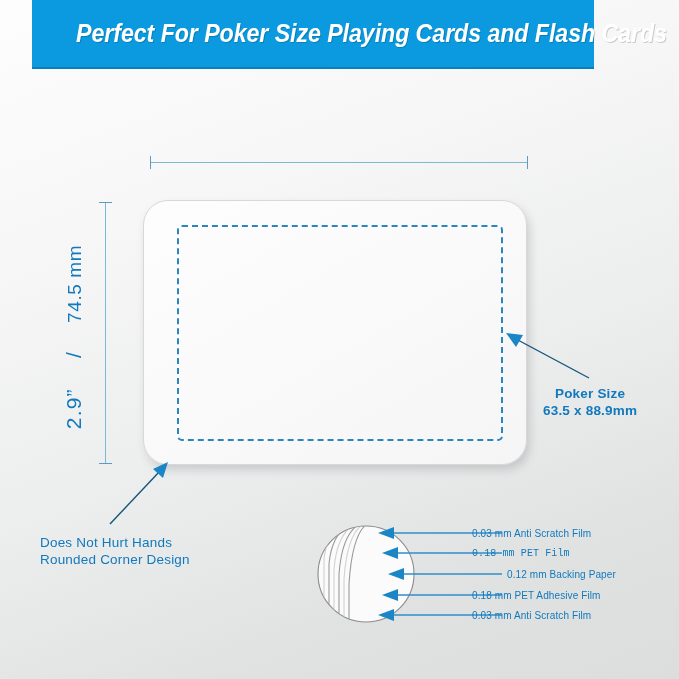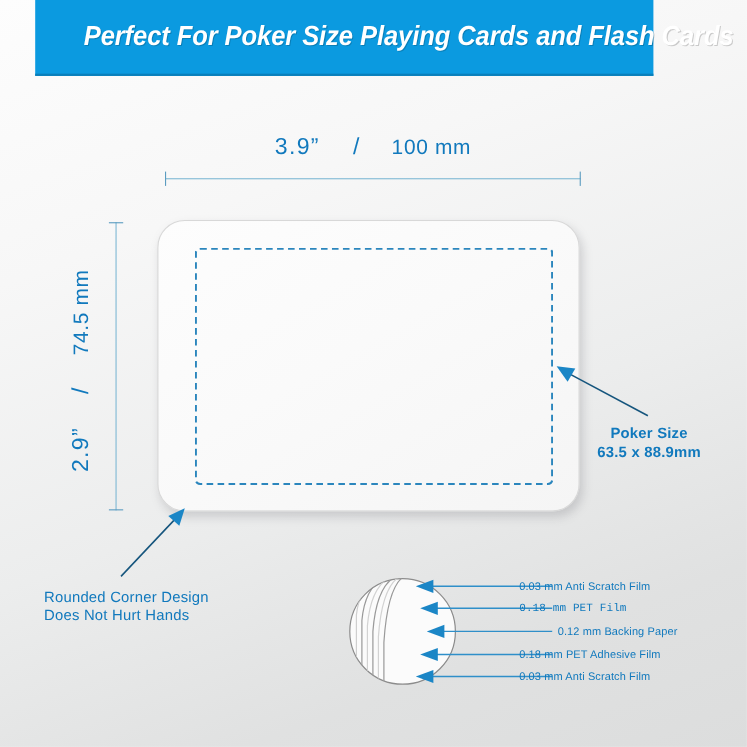--- a/index.html
+++ b/index.html
@@ -192,27 +192,20 @@
 <div id="root">
 
   <div id="header-banner">
     <div id="header-title">Perfect For Poker Size Playing Cards and Flash Cards</div>
   </div>
 
   <div id="card">
     <div id="card-dashed-area"></div>
   </div>
 
-  <div id="dim-top-label">
-    <span>3.9”</span>
-    <span style="display:inline-block;width:16px;"></span>
-    <span>/</span>
-    <span style="display:inline-block;width:14px;"></span>
-    <span class="unit">100 mm</span>
-  </div>
   <div id="dim-top-line" class="dim-line-h"></div>
   <div id="dim-top-cap-l" class="cap-v"></div>
   <div id="dim-top-cap-r" class="cap-v"></div>
 
   <div id="dim-left-label">
     <span>2.9”</span>
     <span style="display:inline-block;width:16px;"></span>
     <span>/</span>
     <span style="display:inline-block;width:14px;"></span>
     <span class="unit">74.5 mm</span>
@@ -233,22 +226,22 @@
       <polygon points="168,462 163,478 153,469" fill="#1b86c6"></polygon>
     </g>
   </svg>
 
   <div id="poker-size-callout" class="callout-text">
     <div>Poker Size</div>
     <div>63.5 x 88.9mm</div>
   </div>
 
   <div id="rounded-corner-callout" class="callout-text">
+    <div>Does Not Hurt Hands</div>
     <div>Rounded Corner Design</div>
-    <div>Does Not Hurt Hands</div>
   </div>
 
   <div id="layer-diagram">
 
     <svg width="350" height="112" viewBox="0 0 350 112">
       <defs>
         <clipPath id="magnifier-clip">
           <circle cx="54" cy="55" r="48"></circle>
         </clipPath>
       </defs>

